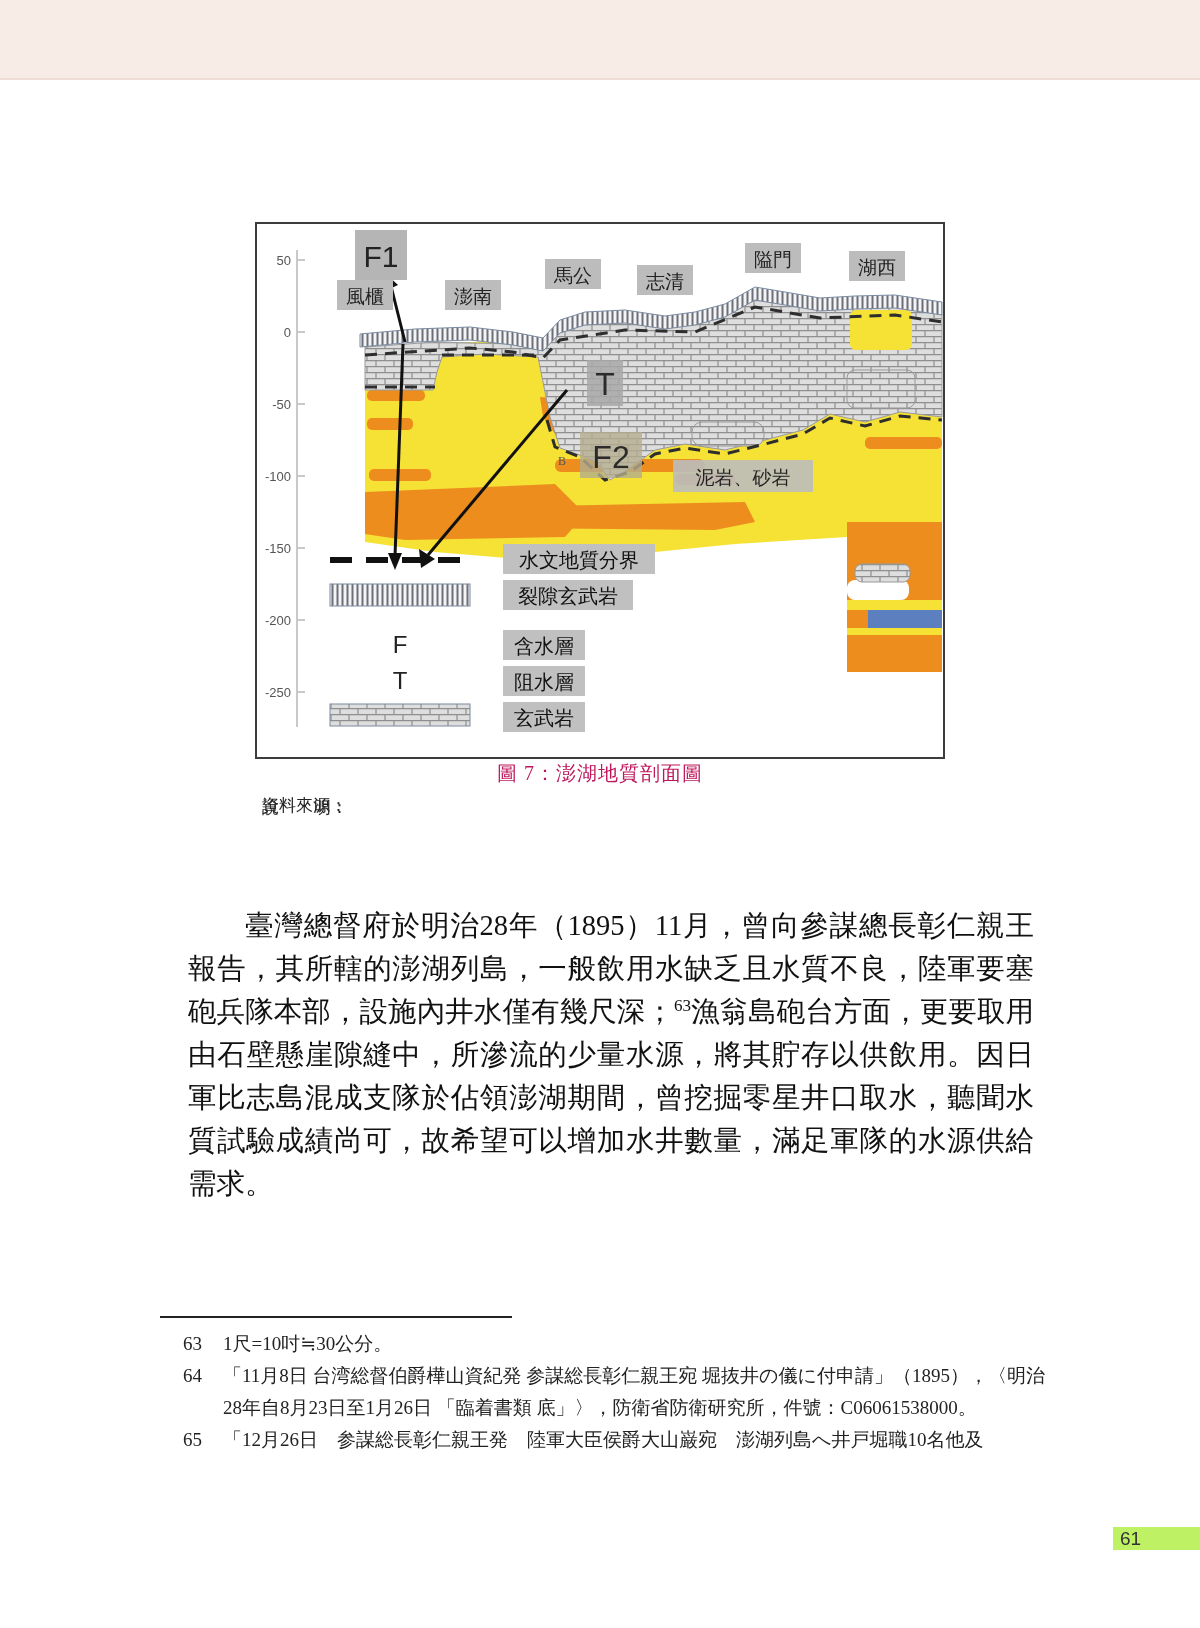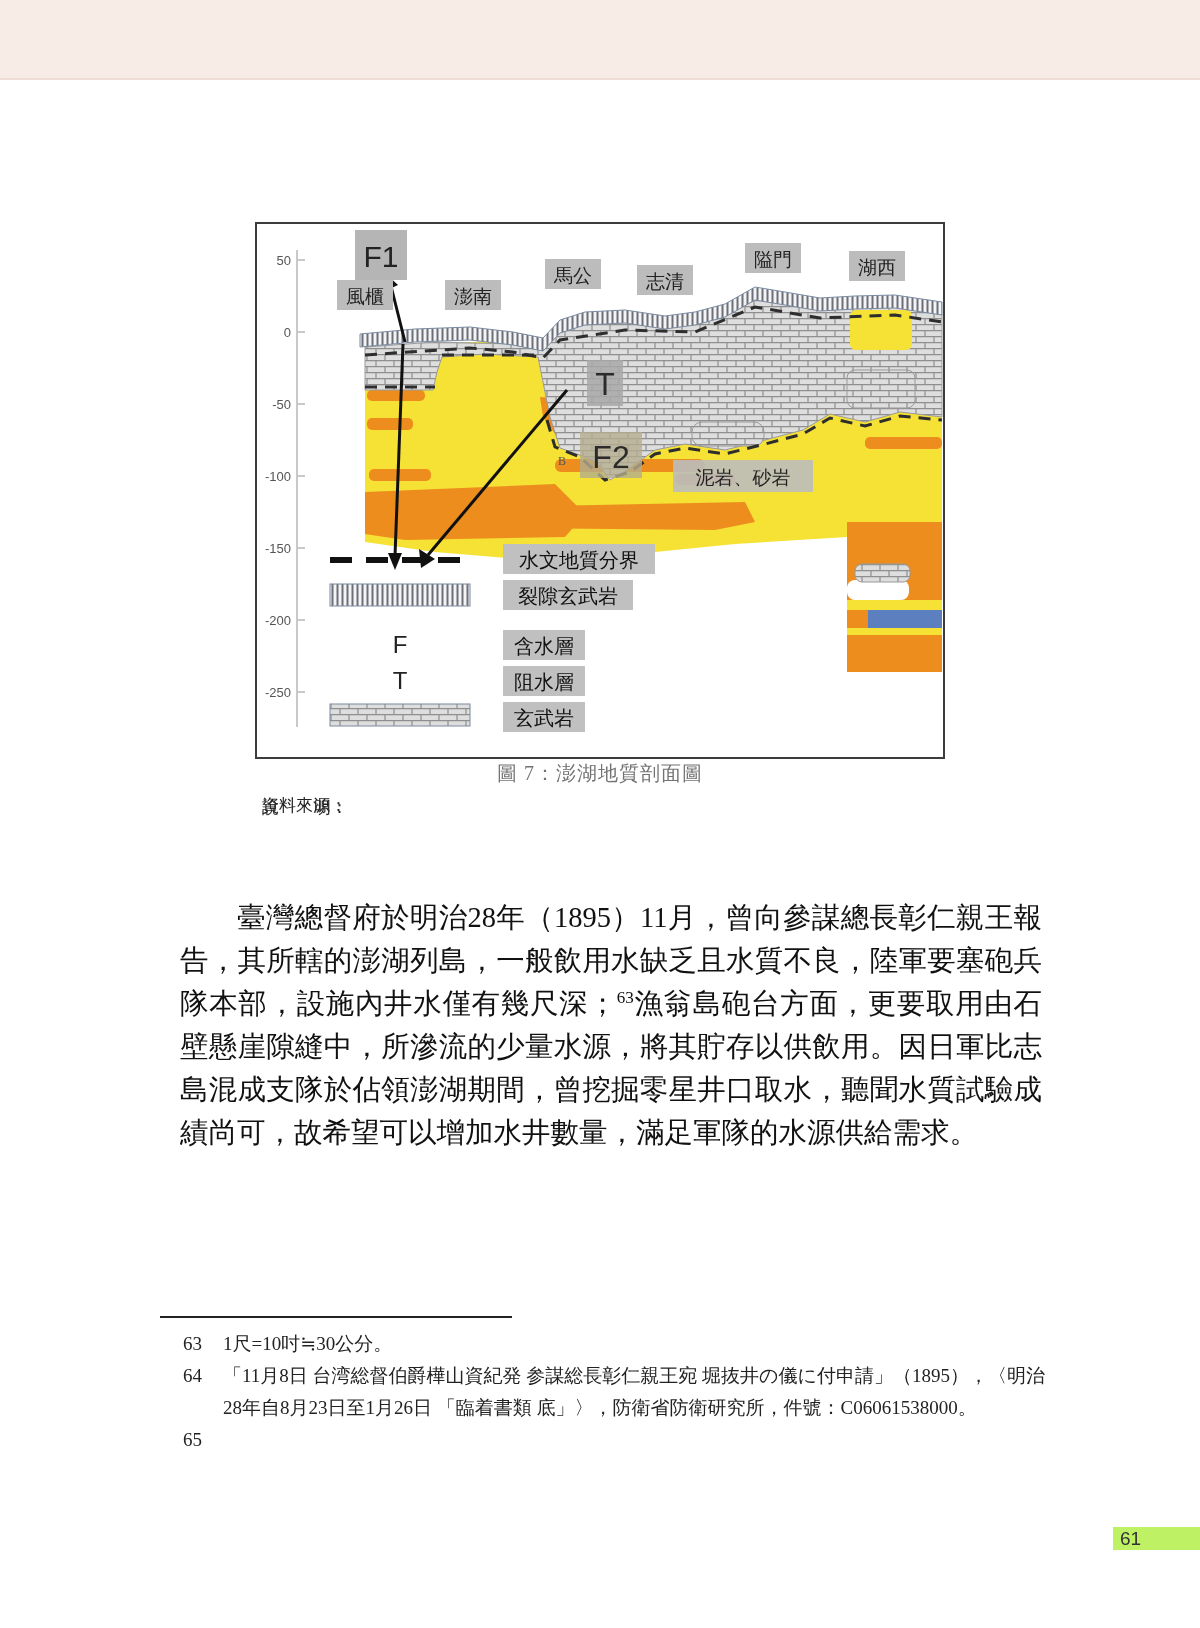--- a/index.html
+++ b/index.html
@@ -5,28 +5,28 @@
   html,body{margin:0;padding:0;background:#888;}
   .page{
     position:relative;width:1200px;height:1628px;margin:0 auto;
     background:#ffffff;overflow:hidden;
     font-family:"Liberation Serif","DejaVu Serif",serif;color:#1a1a1a;
   }
   .topband{position:absolute;left:0;top:0;width:1200px;height:78px;
     background:#f7ede6;border-bottom:2px solid #efdcd4;}
   .figwrap{position:absolute;left:255px;top:222px;width:690px;height:419px;}
   .figcaption{position:absolute;left:0;top:760px;width:1200px;text-align:center;
-    font-size:20px;color:#737373;letter-spacing:1px;}
+    font-size:20px;color:#be185d;letter-spacing:1px;}
   .notes{position:absolute;left:262px;top:792px;width:692px;font-size:17px;line-height:28px;color:#222;text-align:justify;}
   .nrow{position:relative;padding-left:86px;margin:0 16px 2px 0;}
   .nlabel{position:absolute;left:0;top:0;width:86px;}
   .nlabel.spread{display:inline-flex;justify-content:space-between;}
   .bodytext{position:absolute;left:180px;top:896px;width:862px;
     font-size:28.5px;line-height:43px;text-align:justify;color:#111;}
-  .para{margin:0;text-indent:2em;}
+  .para{margin:8px;text-indent:2em;}
   .para sup{font-size:0.6em;line-height:0;}
   .fnrule{position:absolute;left:160px;top:1316px;width:352px;border-top:2px solid #222;}
   .footnotes{position:absolute;left:183px;top:1328px;width:862px;
     font-size:19px;line-height:32px;color:#222;text-align:justify;}
   .fn{position:relative;margin:0;padding-left:40px;}
   .fnnum{position:absolute;left:0;top:0;}
   .pagenum-strip{position:absolute;left:1113px;top:1527px;width:87px;height:23px;
     background:#bef264;font-family:"Liberation Sans","DejaVu Sans",sans-serif;
     font-size:19px;color:#333;line-height:23px;padding-left:7px;box-sizing:border-box;}
   svg text{font-family:"Liberation Sans","DejaVu Sans",sans-serif;}
@@ -199,20 +199,20 @@
 
   <div class="bodytext">
     <p class="para"><span>臺灣總督府於明治28年（1895）11月，曾向參謀總長彰仁親王報告，其所轄的澎湖列島，一般飲用水缺乏且水質不良，陸軍要塞砲兵隊本部，設施內井水僅有幾尺深；</span><sup>63</sup><span>漁翁島砲台方面，更要取用由石壁懸崖隙縫中，所滲流的少量水源，將其貯存以供飲用。因日軍比志島混成支隊於佔領澎湖期間，曾挖掘零星井口取水，聽聞水質試驗成績尚可，故希望可以增加水井數量，滿足軍隊的水源供給需求。</span></p>
   </div>
 
   <div class="fnrule"></div>
 
   <div class="footnotes">
     <p class="fn"><span class="fnnum">63</span><span>1尺=10吋≒30公分。</span></p>
     <p class="fn"><span class="fnnum">64</span><span>「11月8日 台湾総督伯爵樺山資紀発 参謀総長彰仁親王宛 堀抜井の儀に付申請」（1895），〈明治28年自8月23日至1月26日 「臨着書類 底」〉，防衛省防衛研究所，件號：C06061538000。</span></p>
-    <p class="fn"><span class="fnnum">65</span></p>
+    <p class="fn"><span class="fnnum">65</span><span>「12月26日　参謀総長彰仁親王発　陸軍大臣侯爵大山巌宛　澎湖列島へ井戸堀職10名他及</span></p>
   </div>
 
   <div class="pagenum-strip">
     <span>61</span>
   </div>
 
 </div>
 
 </body></html>

